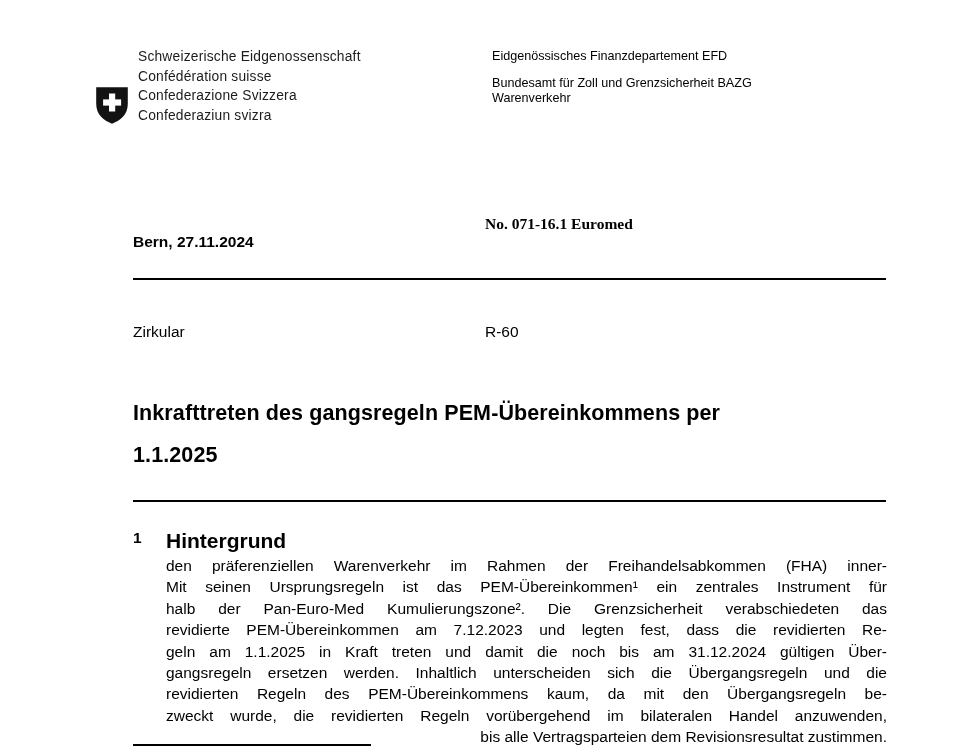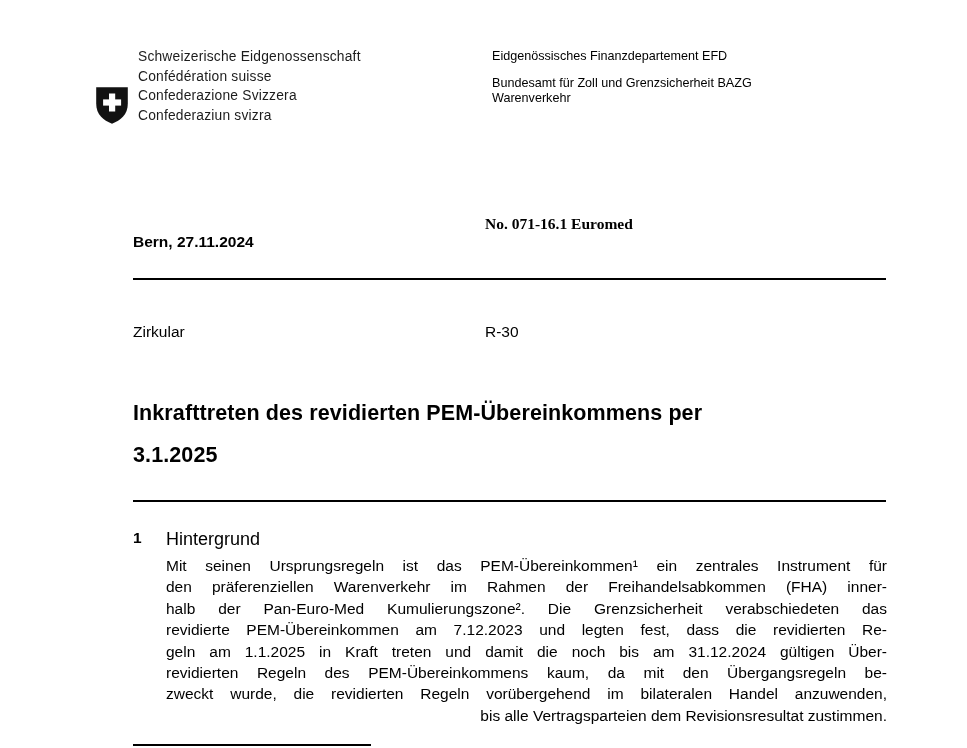--- a/index.html
+++ b/index.html
@@ -64,21 +64,21 @@
     left: 133px;
     top: 392px;
     width: 770px;
     font-size: 21.5px;
     font-weight: bold;
     line-height: 42px;
     letter-spacing: 0.1px;
   }
   
   .sec-num  { left: 133px; top: 529px; font-size: 15.5px; font-weight: bold; }
-  .sec-head { left: 166px; top: 529px; font-size: 18px; font-weight: normal; }
+  .sec-head { left: 166px; top: 529px; font-size: 21px; font-weight: bold; }
   .body-text {
     position: absolute;
     left: 166px;
     top: 555px;
     width: 721px;
     font-size: 15.5px;
   }
   .body-text div { line-height: 21.4px; height: 21.4px; }
   .jline { text-align: justify; text-align-last: justify; }
   .lline { text-align: right; }
@@ -107,38 +107,39 @@
     <div class="dept-line2">Bundesamt für Zoll und Grenzsicherheit BAZG</div>
     <div class="dept-line3">Warenverkehr</div>
   </div>
 
   <div class="abs place-date">Bern, 27.11.2024</div>
   <div class="abs ref-no">No. 071-16.1 Euromed</div>
 
   <div class="rule rule-top"></div>
 
   <div class="abs doc-type">Zirkular</div>
-  <div class="abs doc-code">R-30</div>
+  <div class="abs doc-code">R-60</div>
 
   <div class="doc-title">
-    <div>Inkrafttreten des revidierten PEM-Übereinkommens per</div>
-    <div>3.1.2025</div>
+    <div>Inkrafttreten des gangsregeln PEM-Übereinkommens per</div>
+    <div>1.1.2025</div>
   </div>
 
   <div class="rule rule-title"></div>
 
   <div class="abs sec-num">1</div>
   <div class="abs sec-head">Hintergrund</div>
 
   <div class="body-text">
+    <div class="jline">den präferenziellen Warenverkehr im Rahmen der Freihandelsabkommen (FHA) inner-</div>
     <div class="jline">Mit seinen Ursprungsregeln ist das PEM-Übereinkommen¹ ein zentrales Instrument für</div>
-    <div class="jline">den präferenziellen Warenverkehr im Rahmen der Freihandelsabkommen (FHA) inner-</div>
     <div class="jline">halb der Pan-Euro-Med Kumulierungszone². Die Grenzsicherheit verabschiedeten das</div>
     <div class="jline">revidierte PEM-Übereinkommen am 7.12.2023 und legten fest, dass die revidierten Re-</div>
     <div class="jline">geln am 1.1.2025 in Kraft treten und damit die noch bis am 31.12.2024 gültigen Über-</div>
+    <div class="jline">gangsregeln ersetzen werden. Inhaltlich unterscheiden sich die Übergangsregeln und die</div>
     <div class="jline">revidierten Regeln des PEM-Übereinkommens kaum, da mit den Übergangsregeln be-</div>
     <div class="jline">zweckt wurde, die revidierten Regeln vorübergehend im bilateralen Handel anzuwenden,</div>
     <div class="lline">bis alle Vertragsparteien dem Revisionsresultat zustimmen.</div>
   </div>
 
   <div class="footnote-rule"></div>
 
 </div>
 
 </body></html>

